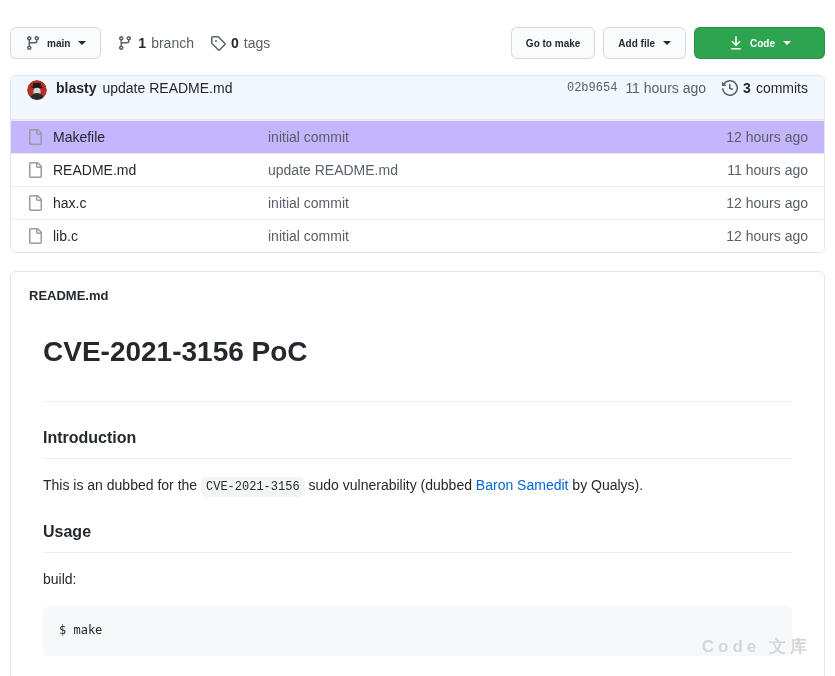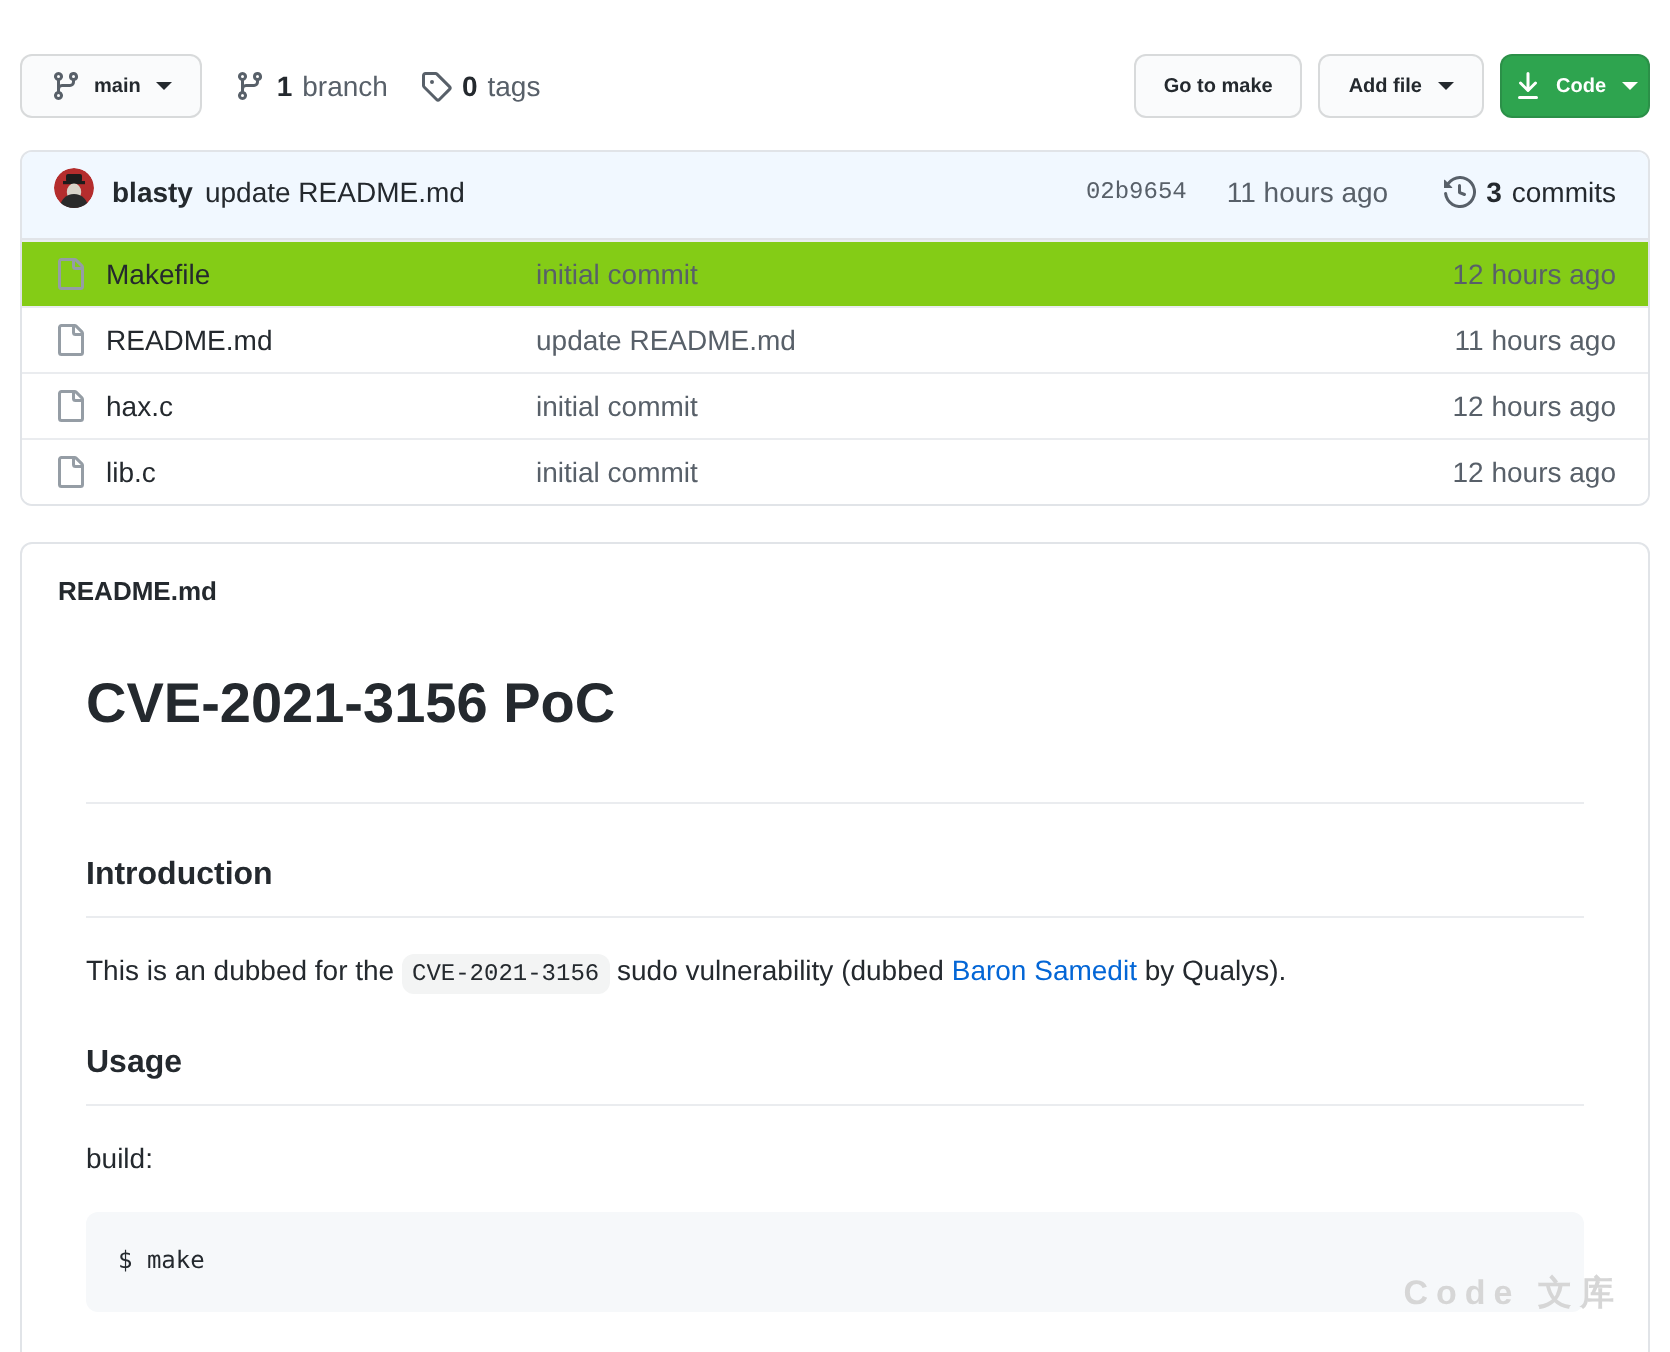--- a/index.html
+++ b/index.html
@@ -12,47 +12,47 @@
   .topbar-left, .topbar-right { display:flex; align-items:center; }
   .btn {
     display:inline-flex; align-items:center; gap:6px;
     font-family:"Liberation Sans", sans-serif;
     font-size:10px; font-weight:bold; color:#24292e;
     background:#fafbfc; border:1px solid rgba(27,31,35,0.15);
     border-radius:6px; padding:5px 14px; height:32px; cursor:pointer;
     white-space:nowrap;
   }
   .btn svg { flex:none; }
-  .btn-green { background:#2ea44f; border-color:rgba(27,31,35,0.15); color:#fff; padding:5px 5px; }
+  .btn-green { background:#2ea44f; border-color:rgba(27,31,35,0.15); color:#fff; padding:5px 33px; }
   .caret { width:0; height:0; border-left:4px solid transparent; border-right:4px solid transparent; border-top:4px solid currentColor; display:inline-block; margin-left:2px; }
   .meta-link { display:inline-flex; align-items:center; gap:5px; font-size:14px; color:#586069; margin-left:16px; text-decoration:none; cursor:pointer; }
   .meta-link .strong { color:#24292e; font-weight:bold; }
   .icon-gray { color:#586069; }
 
   
   .file-box { margin-top:16px; border:1px solid #e1e4e8; border-radius:6px; overflow:hidden; }
   .commit-bar {
-    display:flex; align-items:flex-end; height:44px; padding:15px 16px;
+    display:flex; align-items:flex-start; height:44px; padding:4px 16px;
     background:#f1f8ff; border-bottom:1px solid #e1e4e8; font-size:14px;
   }
   .avatar { width:20px; height:20px; border-radius:50%; overflow:hidden; flex:none; margin-right:9px; cursor:pointer; }
   .commit-author { font-weight:bold; color:#24292e; text-decoration:none; margin-right:6px; cursor:pointer; }
   .commit-msg { color:#24292e; text-decoration:none; cursor:pointer; }
-  .commit-right { margin-left:auto; display:flex; align-items:center; gap:20px; }
+  .commit-right { margin-left:auto; display:flex; align-items:center; gap:8px; }
   .sha { font-family:"Liberation Mono", monospace; font-size:12px; color:#586069; cursor:pointer; }
   .commit-time { color:#586069; font-size:14px; }
   .commits-link { display:inline-flex; align-items:center; gap:5px; color:#24292e; font-size:14px; margin-left:8px; text-decoration:none; cursor:pointer; }
   .commits-link .strong { font-weight:bold; }
 
   .file-row {
     display:flex; align-items:center; height:33px; padding:0 16px;
     font-size:14px; border-top:1px solid #eaecef; background:#fff; cursor:pointer;
   }
   .file-row:first-of-type { border-top:none; }
-  .file-row.hover { background:#84cc16; }
+  .file-row.hover { background:#c4b5fd; }
   .file-icon { color:#959da5; flex:none; margin-right:10px; }
   .file-name { width:215px; color:#24292e; text-decoration:none; }
   .file-msg { flex:1; color:#586069; text-decoration:none; }
   .file-time { color:#586069; text-align:right; white-space:nowrap; }
 
   
   .readme-box { margin-top:18px; border:1px solid #e1e4e8; border-radius:6px; background:#fff; }
   .readme-header { padding:16px 18px 6px 18px; font-size:13px; font-weight:bold; color:#24292e; }
   .readme-body { padding:22px 32px 32px 32px; font-size:14px; line-height:1.5; }
   .readme-body h1 {

